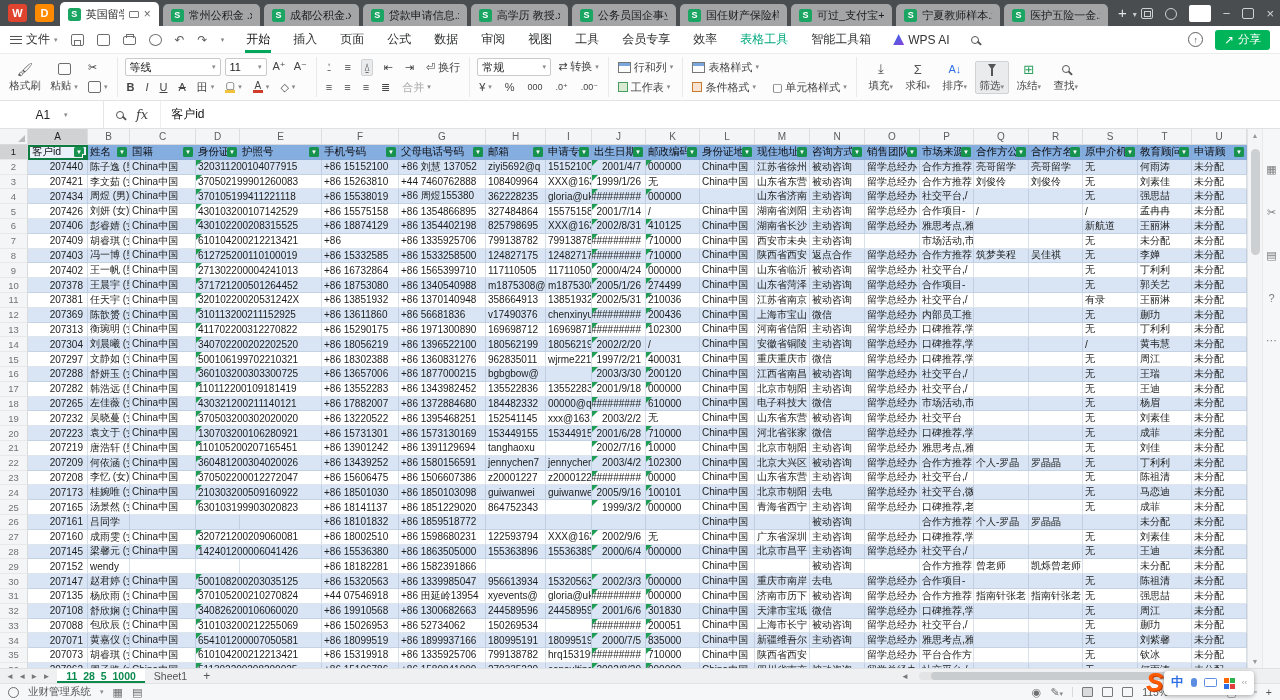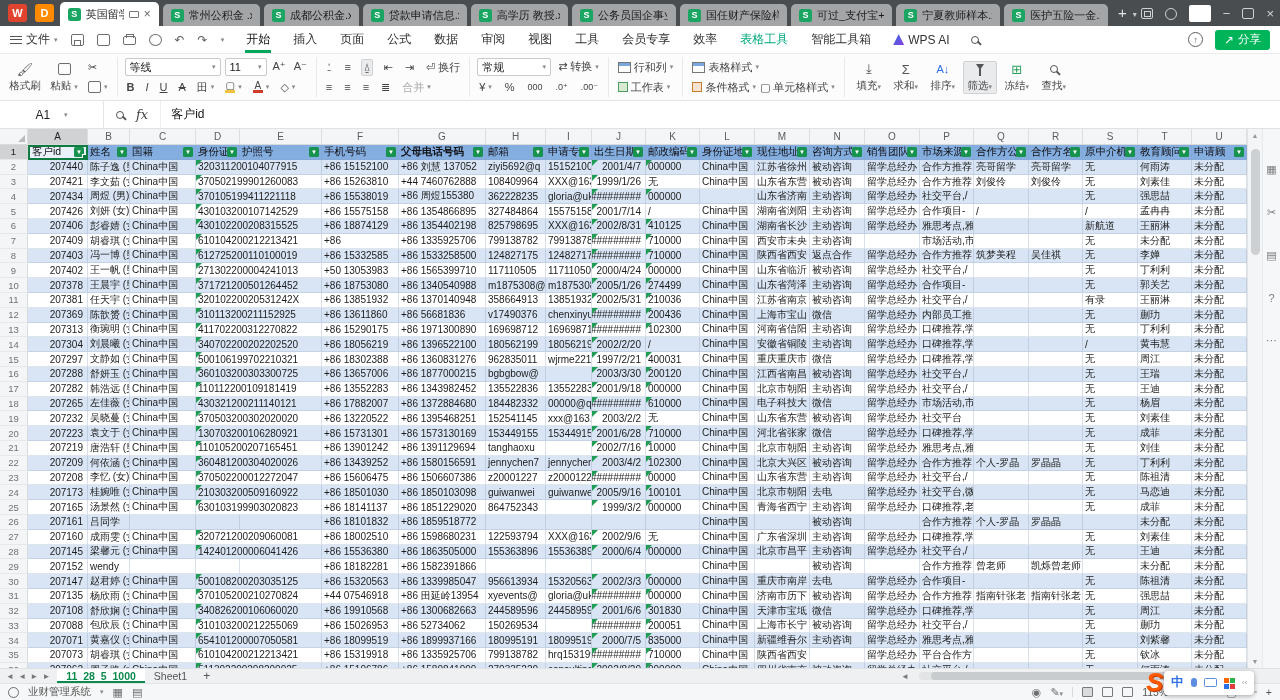--- a/index.html
+++ b/index.html
@@ -335,21 +335,21 @@
   </div>
   <div class="group">
     <div class="v2">
       <div style="display:flex;gap:8px;align-items:center">
         <span class="sb">
             <span class="minitbl"></span>
             <span>表格样式</span>
             <span class="c">▾</span>
           </span>
       </div>
-      <div style="display:flex;gap:0;align-items:center">
+      <div style="display:flex;gap:12px;align-items:center">
         <span class="sb">
             <span class="sq"></span>
             <span>条件格式</span>
             <span class="c">▾</span>
           </span>
         <span class="sb">
             <span>▢</span>
             <span>单元格样式</span>
             <span class="c">▾</span>
           </span>
@@ -445,21 +445,21 @@
       </div>
       <div class="cell hc" style="width: 82px;">
         <div class="ht" style="overflow: hidden;">护照号</div>
         <div class="flt">▼</div>
       </div>
       <div class="cell hc" style="width: 77px;">
         <div class="ht" style="overflow: hidden;">手机号码</div>
         <div class="flt">▼</div>
       </div>
       <div class="cell hc" style="width: 87px;">
-        <div class="ht" style="overflow: hidden; font-weight: bold;">父母电话号码</div>
+        <div class="ht" style="overflow: hidden;">父母电话号码</div>
         <div class="flt">▼</div>
       </div>
       <div class="cell hc" style="width: 60px;">
         <div class="ht" style="overflow: hidden;">邮箱</div>
         <div class="flt">▼</div>
       </div>
       <div class="cell hc" style="width: 46px;">
         <div class="ht" style="overflow: hidden;">申请专用</div>
         <div class="flt">▼</div>
       </div>
@@ -680,21 +680,21 @@
       <div class="cell" style="width: 54px;">李婵</div>
       <div class="cell" style="width: 55px;">未分配</div>
     </div>
     <div class="row">
       <div class="gut">9</div>
       <div class="cell num" style="width: 60px;">207402</div>
       <div class="cell" style="width: 42px;">王一帆 (男</div>
       <div class="cell" style="width: 66px;">China中国</div>
       <div class="cell spill tri" style="width: 44px;">271302200004241013</div>
       <div class="cell" style="width: 82px;"></div>
-      <div class="cell" style="width: 77px;">+50 13053983</div>
+      <div class="cell" style="width: 77px;">+86 16732864</div>
       <div class="cell" style="width: 87px;">+86 1565399710</div>
       <div class="cell" style="width: 60px;">117110505</div>
       <div class="cell" style="width: 46px;">117110505</div>
       <div class="cell num tri" style="width: 54px;">2000/4/24</div>
       <div class="cell tri" style="width: 54px;">000000</div>
       <div class="cell" style="width: 55px;">China中国</div>
       <div class="cell" style="width: 55px;">山东省临沂</div>
       <div class="cell" style="width: 55px;">被动咨询</div>
       <div class="cell" style="width: 55px;">留学总经办</div>
       <div class="cell" style="width: 54px;">社交平台,/</div>

